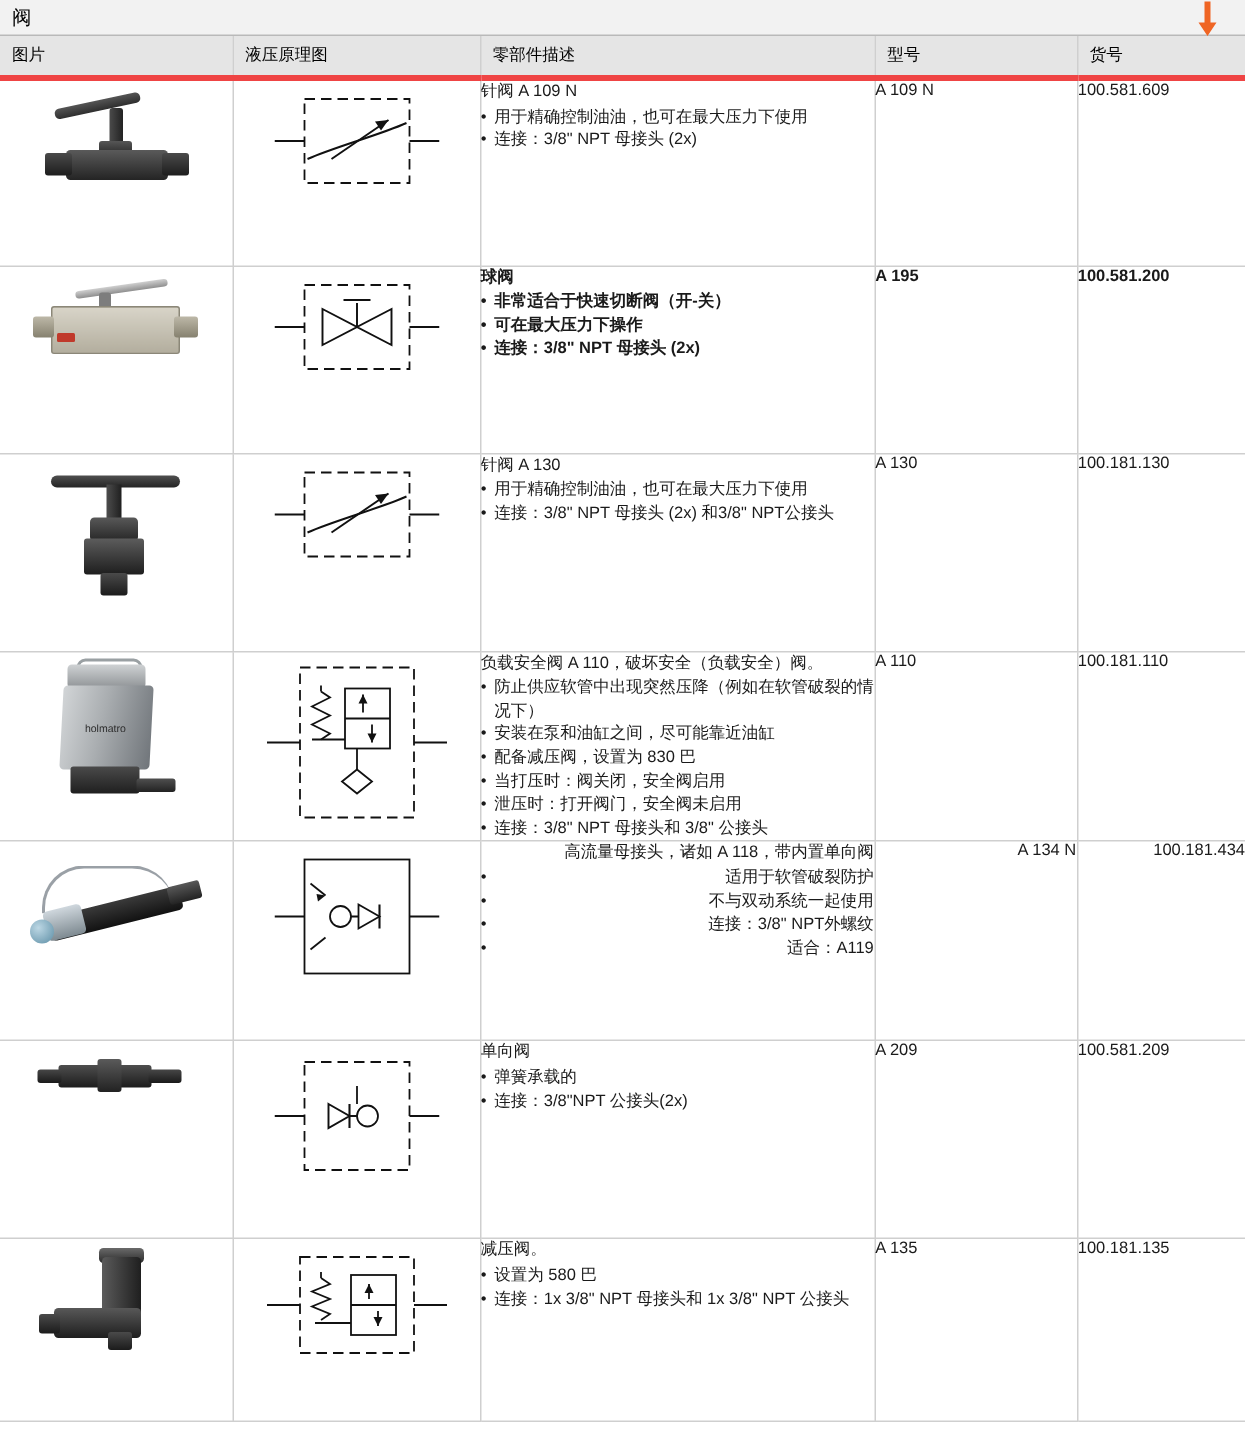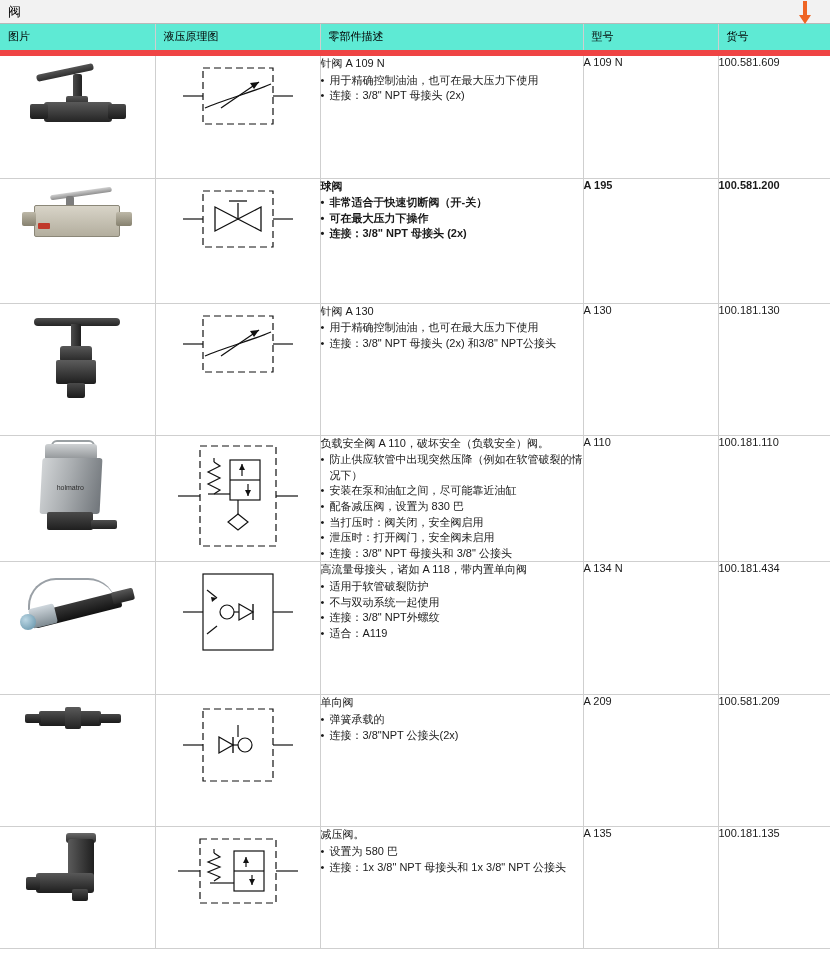--- a/index.html
+++ b/index.html
@@ -52,27 +52,27 @@
     width: 830px;
     table-layout: fixed;
   }
   table.parts col.c-img    { width: 155px; }
   table.parts col.c-sym    { width: 165px; }
   table.parts col.c-desc   { width: 263px; }
   table.parts col.c-type   { width: 135px; }
   table.parts col.c-art    { width: 112px; }
 
   table.parts th {
-    background: #5eead4;
+    background: #e5e5e5;
     font-weight: normal;
     font-size: 11px;
     text-align: left;
     padding: 4px 8px 5px 8px;
     border-right: 1px solid #cfcfcf;
-    border-bottom: 6px solid #ef4444;
+    border-bottom: 4px solid #ef4444;
     color: #000;
     vertical-align: middle;
     height: 17px;
   }
   table.parts th:last-child { border-right: none; }
 
   table.parts td {
     border-right: 1px solid #cfcfcf;
     border-bottom: 1px solid #cfcfcf;
     vertical-align: top;
@@ -477,21 +477,21 @@
             <li>配备减压阀，设置为 830 巴</li>
             <li>当打压时：阀关闭，安全阀启用</li>
             <li>泄压时：打开阀门，安全阀未启用</li>
             <li>连接：3/8" NPT 母接头和 3/8" 公接头</li>
           </ul>
         </td>
         <td class="type-cell">A 110</td>
         <td class="art-cell">100.181.110</td>
       </tr>
 
-      <tr style="height:133px;">
+      <tr style="height:133px;text-align:right;">
         <td class="img-cell">
           <div class="photo p-a134">
             <div class="wire"></div>
               <div class="shaft"></div>
             <div class="knurl"></div>
               <div class="capblue"></div>
               <div class="tip"></div>
           </div>
         </td>
         <td class="sym-cell">

